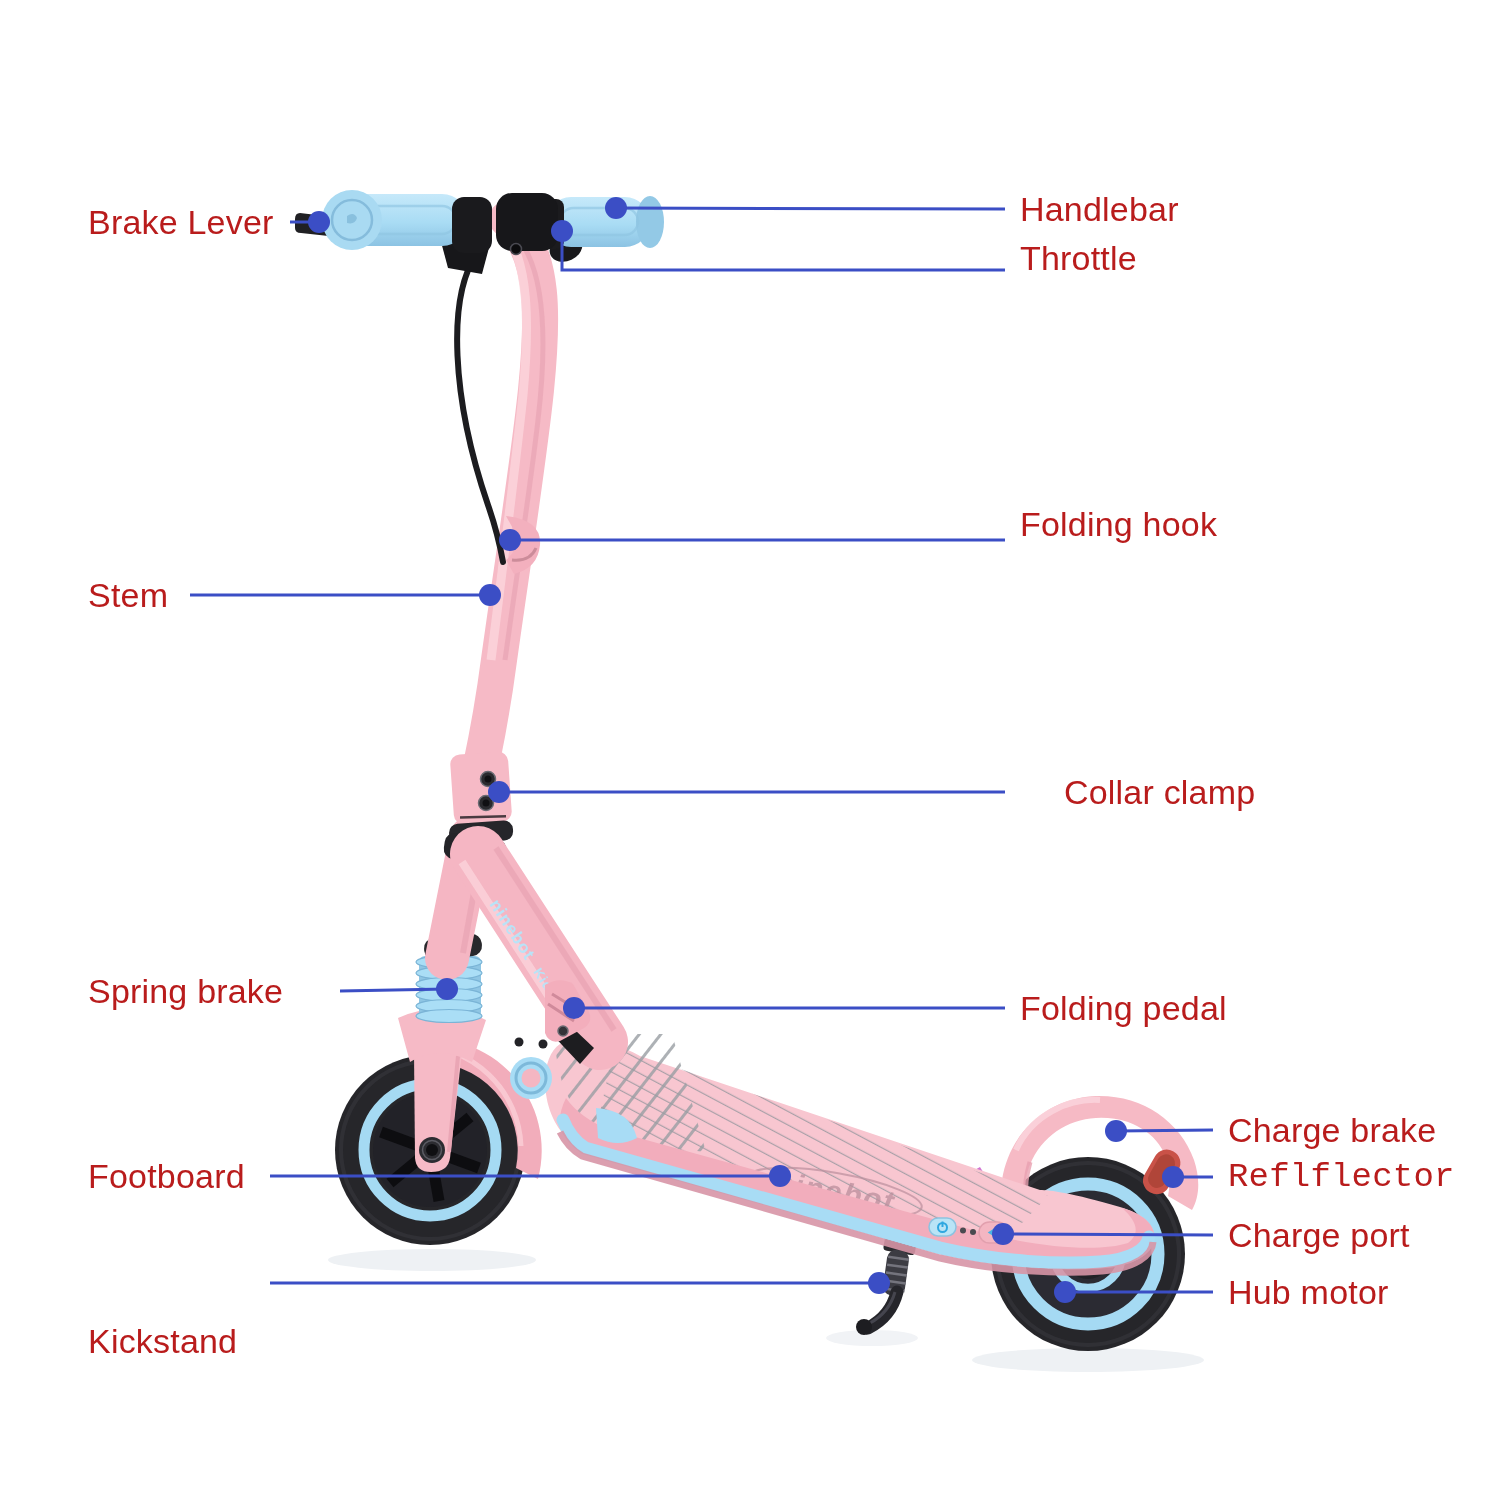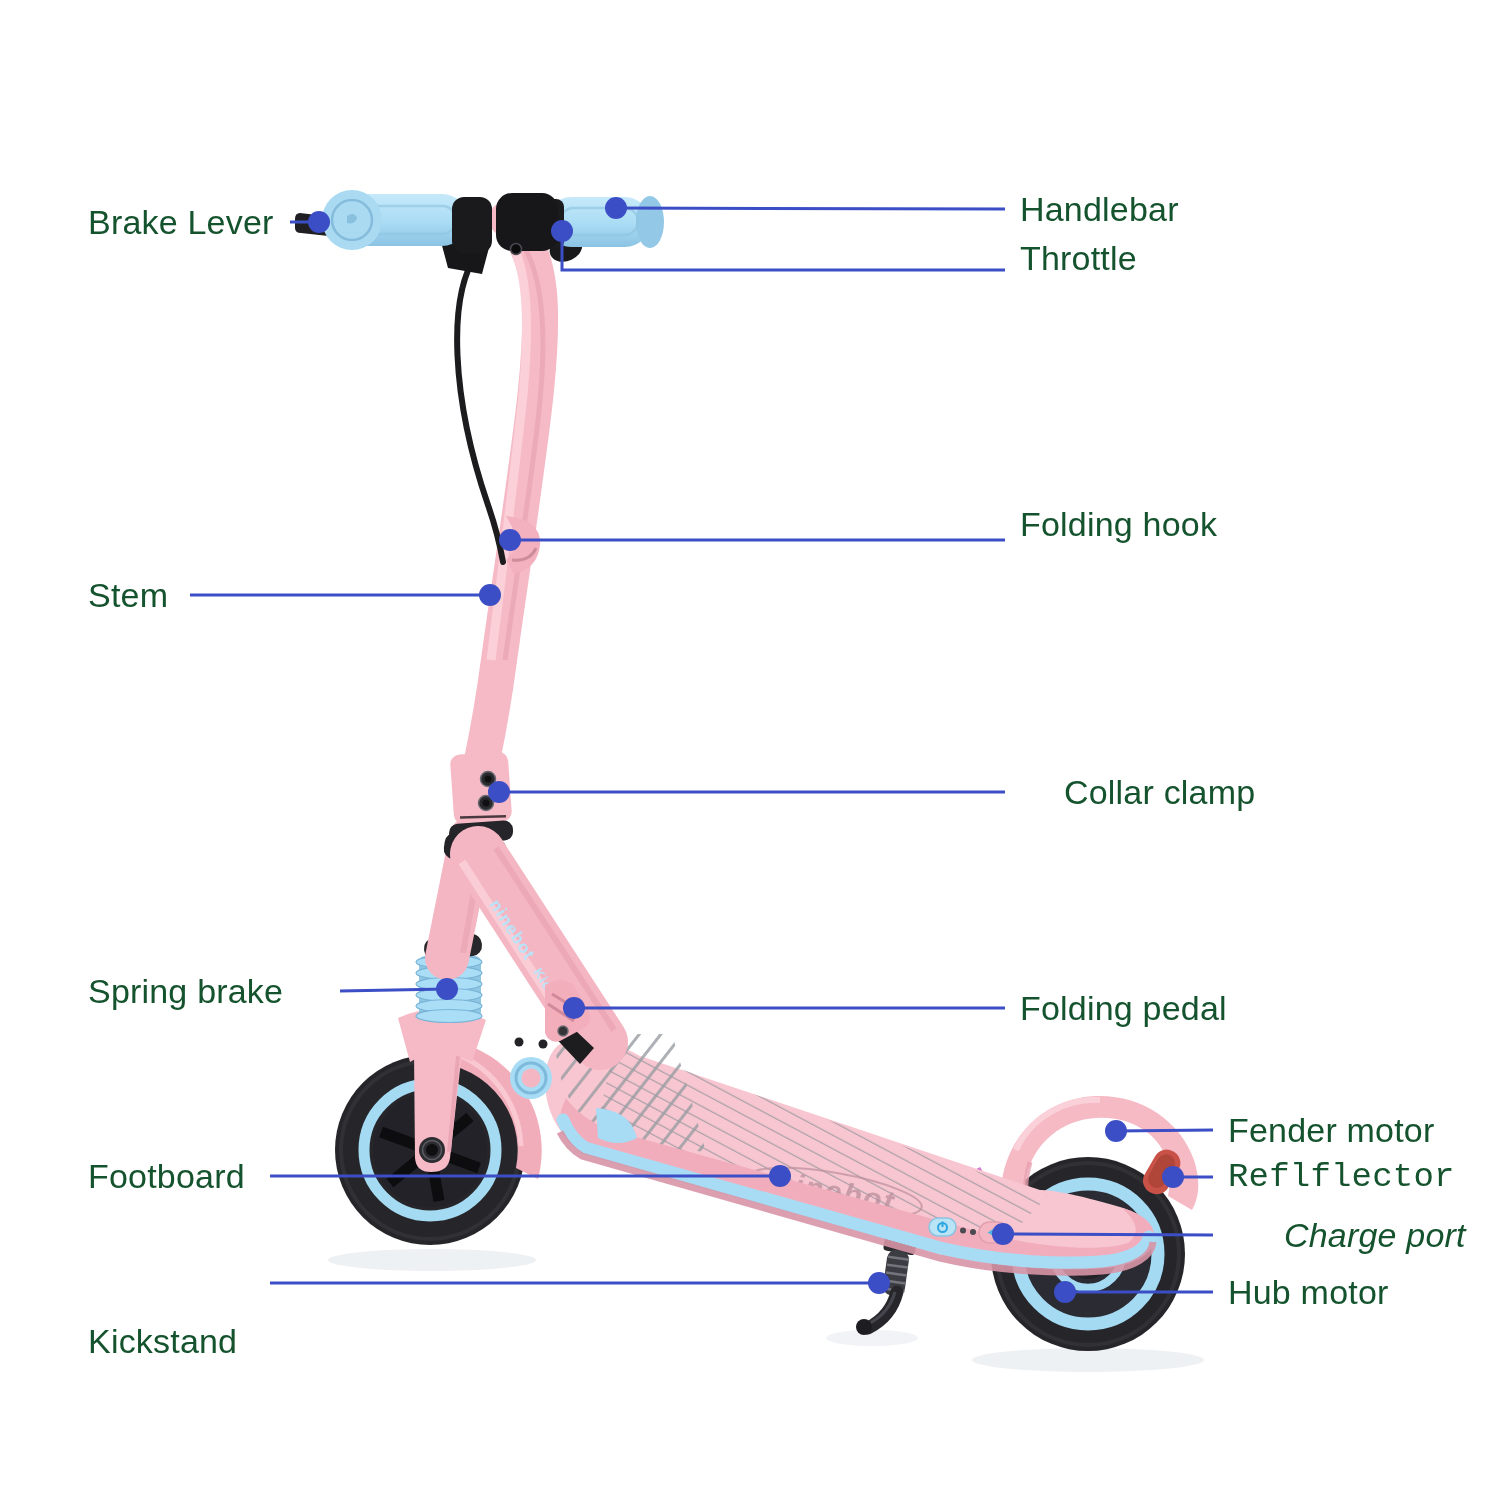--- a/index.html
+++ b/index.html
@@ -1,36 +1,36 @@
 <!DOCTYPE html>
 <html><head>
 <meta charset="utf-8">
 <style>
   html,body{margin:0;padding:0;background:#fff;}
   #canvas{position:relative;width:1500px;height:1500px;background:#ffffff;overflow:hidden;
           font-family:"Liberation Sans",sans-serif;}
   #art{position:absolute;left:0;top:0;}
   .lbl{position:absolute;height:44px;line-height:44px;margin-top:-22px;white-space:nowrap;
-       font-size:34px;color:#14532d;letter-spacing:.2px;}
+       font-size:34px;color:#b91c1c;letter-spacing:.2px;}
   
   #lbl-brake{left:88px;top:222px;}
   #lbl-stem{left:88px;top:595px;}
   #lbl-spring{left:88px;top:991px;}
   #lbl-foot{left:88px;top:1176px;}
   #lbl-kick{left:88px;top:1283px;margin-top:36px;}
   
   #lbl-handlebar{left:1020px;top:209px;}
   #lbl-throttle{left:1020px;top:258px;}
   #lbl-hook{left:1020px;top:524px;}
   #lbl-collar{left:1064px;top:792px;}
   #lbl-pedal{left:1020px;top:1008px;}
   
   #lbl-fender{left:1228px;top:1130px;}
   #lbl-refl{left:1228px;top:1177px;font-family:Liberation Mono, monospace;}
-  #lbl-charge{left:1284px;top:1235px;font-style:italic;}
+  #lbl-charge{left:1228px;top:1235px;}
   #lbl-hub{left:1228px;top:1292px;}
 </style>
 </head>
 <body>
 
 <div id="canvas">
 
 <svg id="art" width="1500" height="1500" viewBox="0 0 1500 1500">
   <defs>
     <linearGradient id="gripG" x1="0" y1="0" x2="0" y2="1">
@@ -289,18 +289,18 @@
 <div class="lbl" id="lbl-brake">Brake Lever</div>
 <div class="lbl" id="lbl-stem">Stem</div>
 <div class="lbl" id="lbl-spring">Spring brake</div>
 <div class="lbl" id="lbl-foot">Footboard</div>
 <div class="lbl" id="lbl-kick">Kickstand</div>
 <div class="lbl" id="lbl-handlebar">Handlebar</div>
 <div class="lbl" id="lbl-throttle">Throttle</div>
 <div class="lbl" id="lbl-hook">Folding hook</div>
 <div class="lbl" id="lbl-collar">Collar clamp</div>
 <div class="lbl" id="lbl-pedal">Folding pedal</div>
-<div class="lbl" id="lbl-fender">Fender motor</div>
+<div class="lbl" id="lbl-fender">Charge brake</div>
 <div class="lbl" id="lbl-refl">Reflflector</div>
 <div class="lbl" id="lbl-charge">Charge port</div>
 <div class="lbl" id="lbl-hub">Hub motor</div>
 
 </div>
 
 </body></html>

